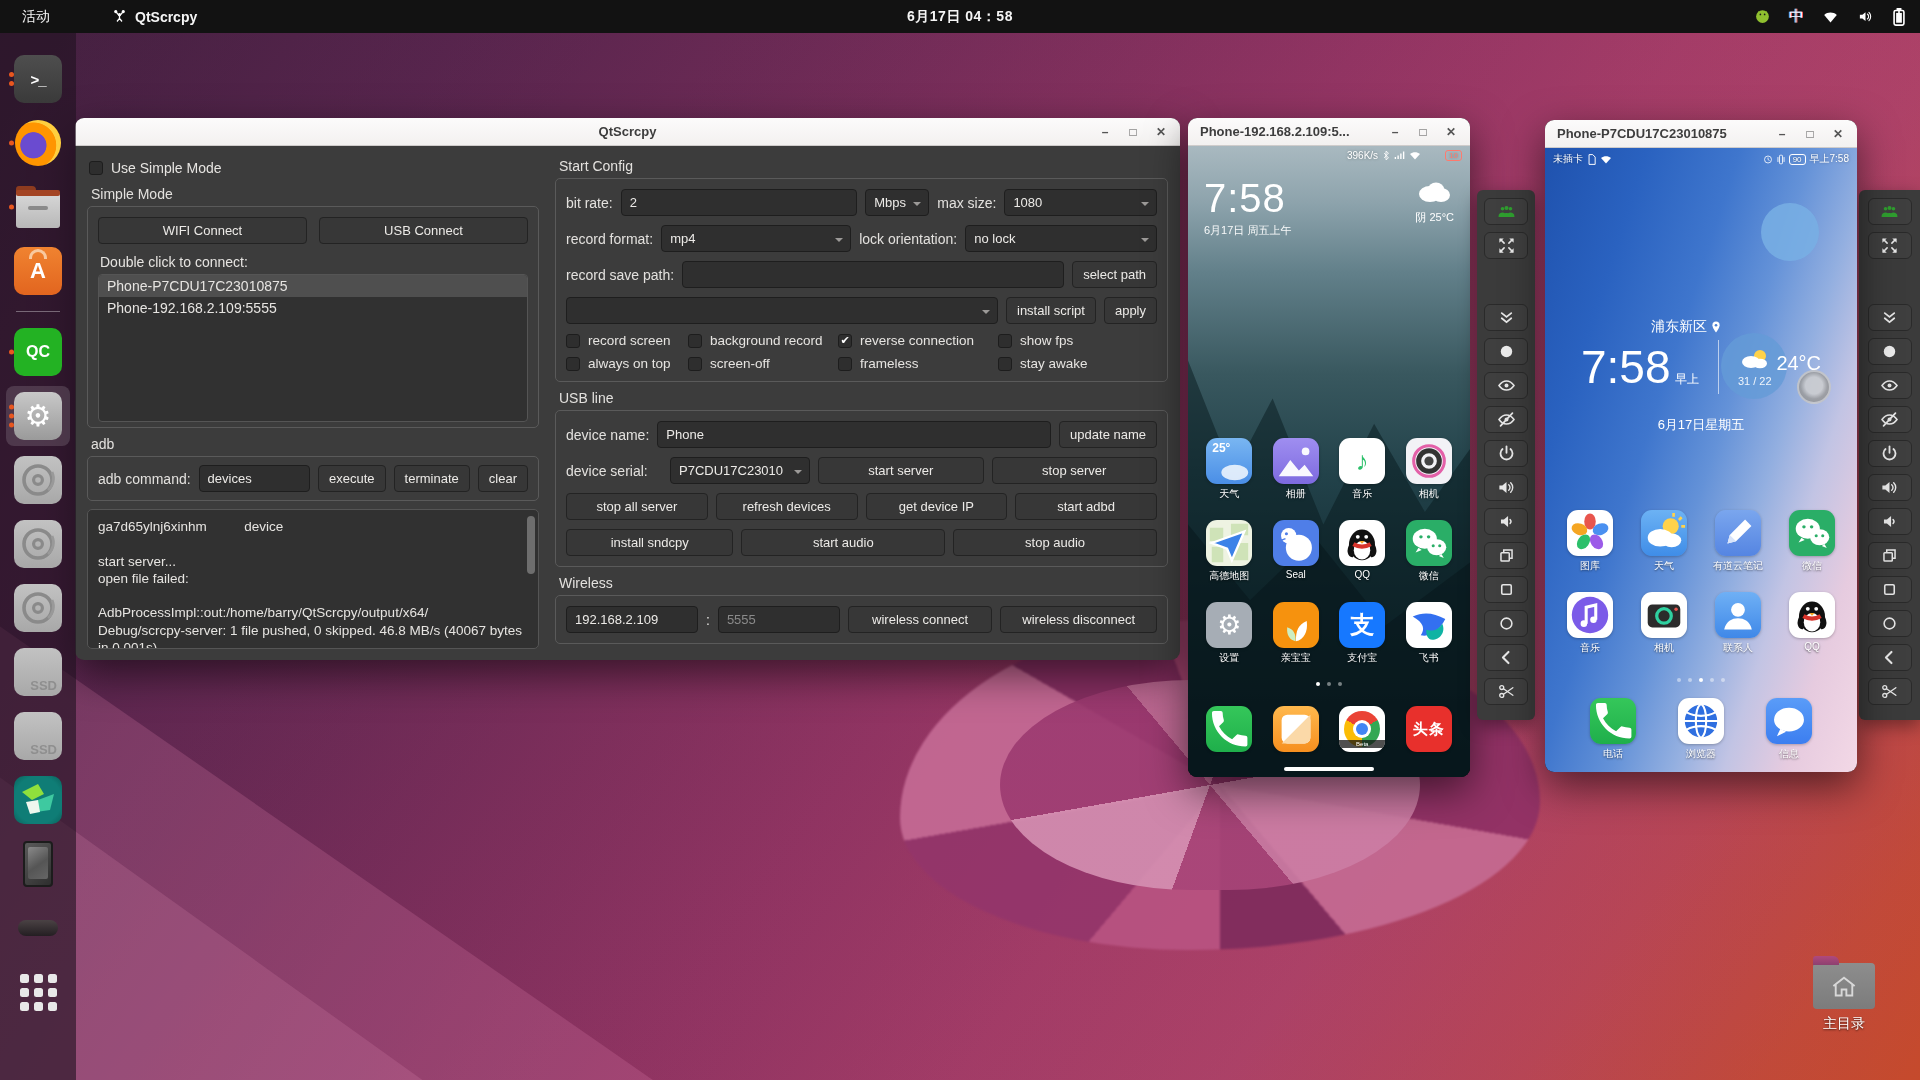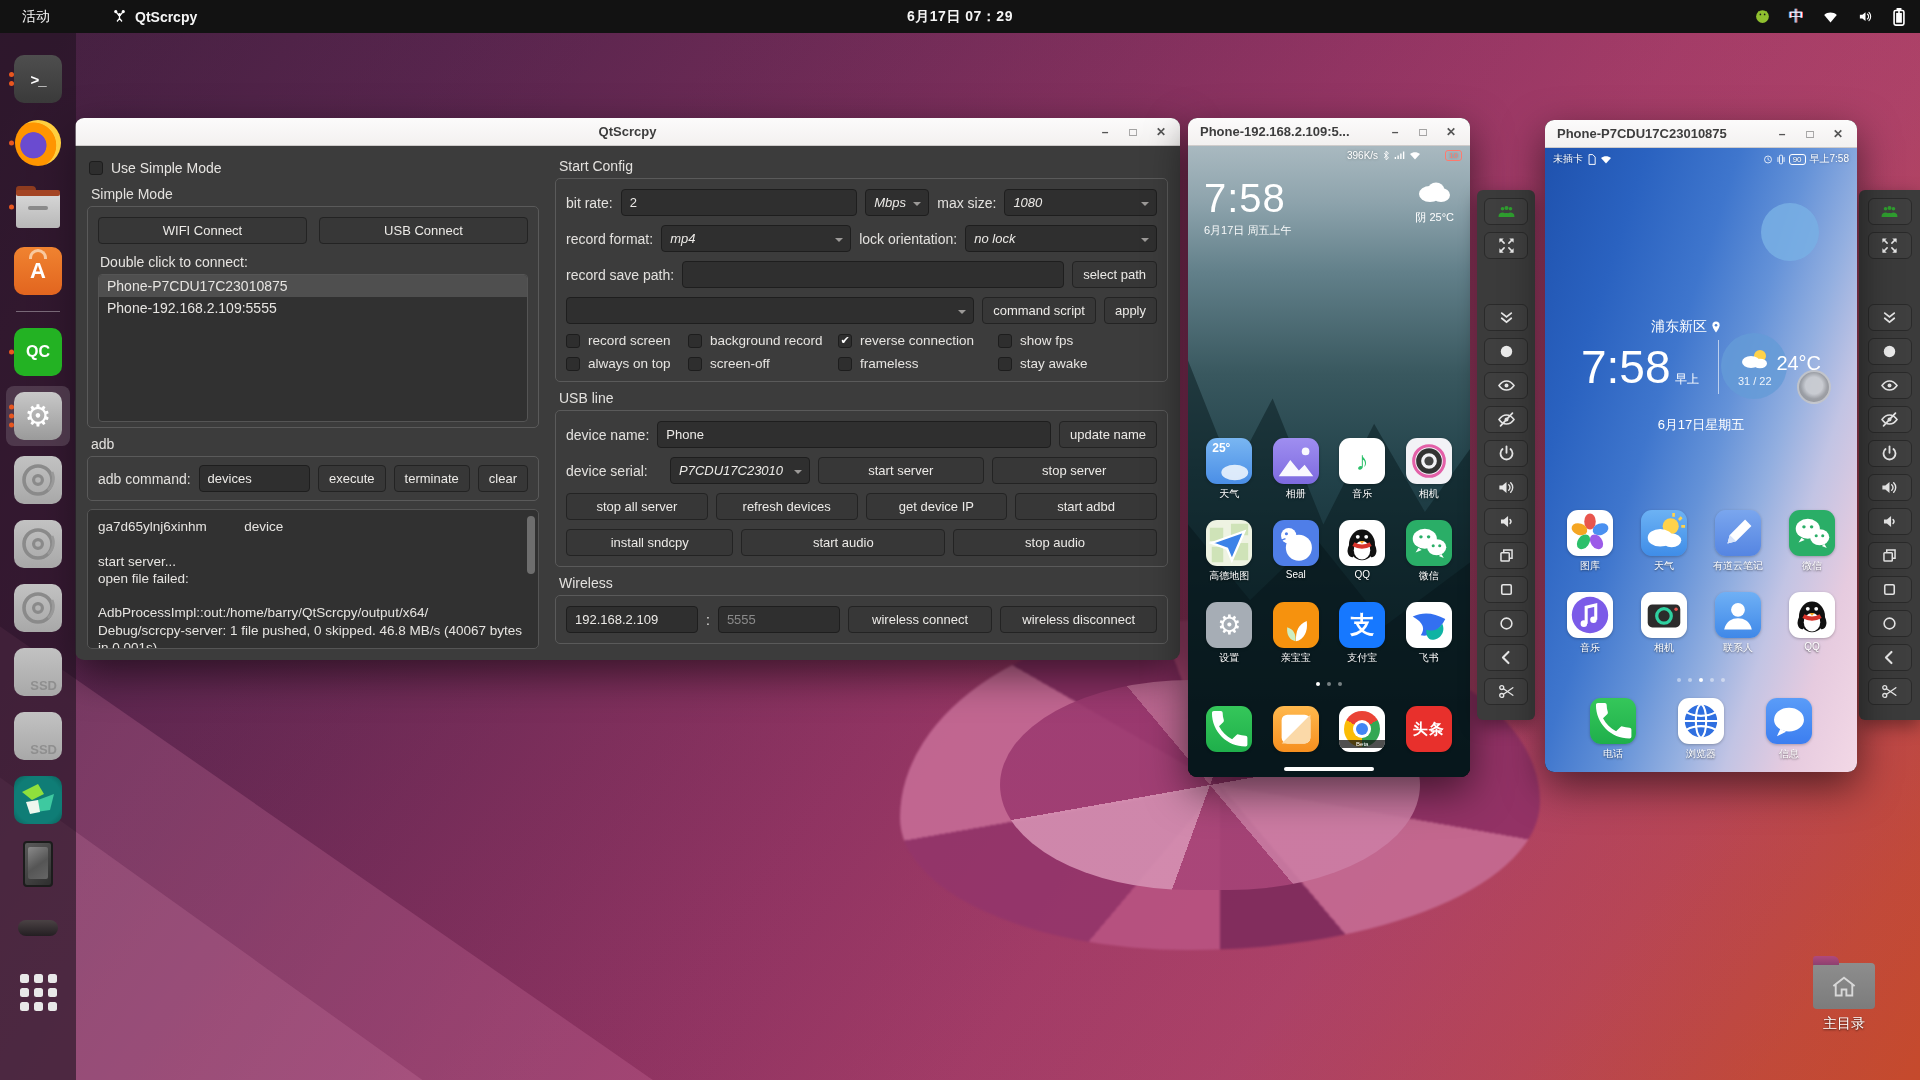--- a/index.html
+++ b/index.html
@@ -68,21 +68,21 @@
     display:inline-flex; align-items:center; justify-content:center; color:#fff; font-size:11px; flex:0 0 auto; }
   .grouplabel { font-size:14px; color:#e3e1de; margin:8px 0 4px 4px; }
   .groupbox { border:1px solid #5a5a5a; border-radius:5px; padding:10px; }
 
   .btn { background:#373737; border:1px solid #232323; border-radius:4px; color:#eceae7;
     font-size:13px; display:flex; align-items:center; justify-content:center; height:27px;
     padding:0 10px; cursor:pointer; white-space:nowrap; }
   .input { background:#2f2f2f; border:1px solid #1e1e1e; border-radius:4px; color:#eceae7;
     font-size:13px; height:27px; display:flex; align-items:center; padding:0 8px; overflow:hidden; }
   .input.placeholder { color:#8a8a8a; }
-  .combo { position:relative; padding-right:6px;font-style:italic; }
+  .combo { position:relative; padding-right:6px; }
   .combo:after { content:""; position:absolute; right:7px; top:12px; border:4px solid transparent;
     border-top-color:#9c9a98; }
   .flabel { white-space:nowrap; font-size:14px; color:#e3e1de; }
   .frow { display:flex; align-items:center; gap:8px; margin-bottom:9px; }
   .frow:last-child { margin-bottom:0; }
 
   .device-list { background:#313131; border:1px solid #555; border-radius:4px; height:148px;
     margin-top:4px; font-size:14px; overflow:hidden; }
   .device-row { padding:3px 8px; }
   .device-row.selected { background:#4f4f4f; }
@@ -183,21 +183,21 @@
       <span>
         <svg width="15" height="15" viewBox="0 0 24 24" fill="none" stroke="#fff" stroke-width="2">
             <path d="M6 4l4 5M18 4l-4 5M12 9v6M8 20l4-5 4 5"></path>
             <circle cx="6" cy="4" r="1.6" fill="#fff"></circle>
             <circle cx="18" cy="4" r="1.6" fill="#fff"></circle>
             <circle cx="12" cy="9" r="1.6" fill="#fff"></circle>
           </svg>
       </span>
       <span>QtScrcpy</span>
     </div>
-    <div class="clock">6月17日 07：29</div>
+    <div class="clock">6月17日 04：58</div>
     <div class="tray">
       <span>
         <svg width="17" height="17" viewBox="0 0 24 24" fill="#8fbf2f">
             <circle cx="12" cy="12" r="9"></circle>
             <circle cx="9" cy="9" r="1.2" fill="#1a1a1a"></circle>
             <circle cx="15" cy="9" r="1.2" fill="#1a1a1a"></circle>
             <path d="M6 5l2 2M18 5l-2 2" stroke="#8fbf2f" stroke-width="1.5"></path>
           </svg>
       </span>
       <span style="font-size:15px;text-shadow:-1px 0 #4aa3ff,1px 0 #ff5a5a;">中</span>
@@ -427,21 +427,21 @@
             <span class="flabel">lock orientation:</span>
             <span class="input combo" style="flex:1;">no lock</span>
           </div>
           <div class="frow">
             <span class="flabel">record save path:</span>
             <span class="input" style="flex:1;"></span>
             <span class="btn">select path</span>
           </div>
           <div class="frow">
             <span class="input combo" style="flex:1;"></span>
-            <span class="btn">command script</span>
+            <span class="btn">install script</span>
             <span class="btn">apply</span>
           </div>
           <div class="checks" id="config-checks">
               <div class="chk-row">
                 <span class="chk"></span>
                 <span style="font-size:13.5px;">record screen</span>
               </div>
               <div class="chk-row">
                 <span class="chk"></span>
                 <span style="font-size:13.5px;">background record</span>

